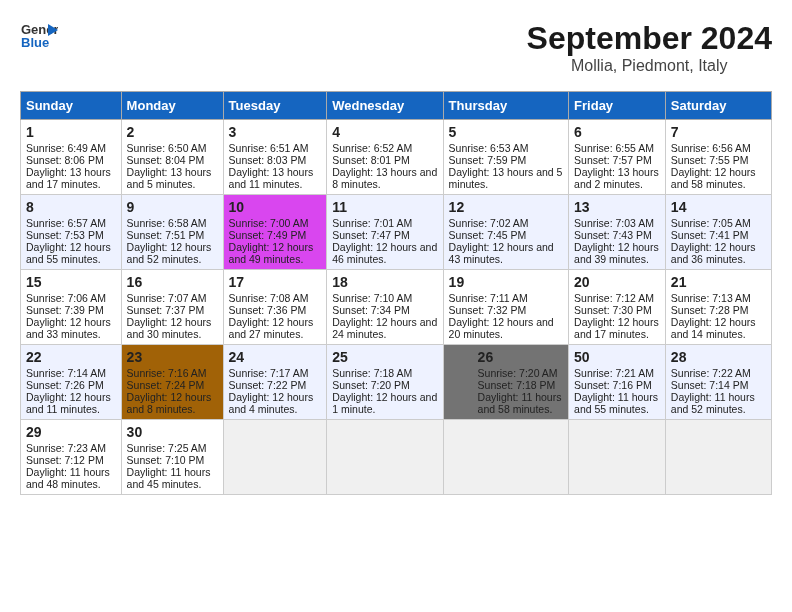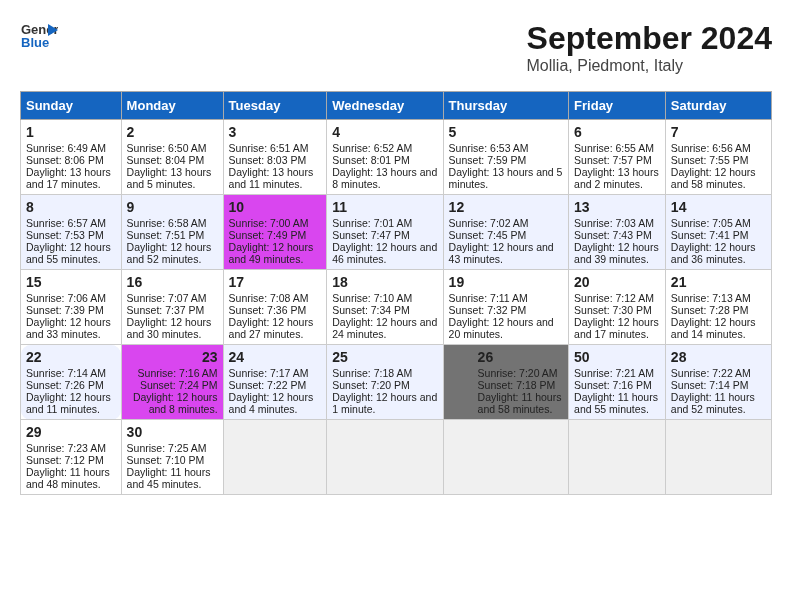--- a/index.html
+++ b/index.html
@@ -15,21 +15,21 @@
       justify-content: space-between;
       align-items: flex-start;
       margin-bottom: 16px;
     }
     .logo {
       display: flex;
       flex-direction: column;
       align-items: flex-start;
     }
     .title-area {
-      text-align: left;
+      text-align: center;
     }
     .title-area h1 {
       font-size: 32px;
       font-weight: bold;
       color: #1a1a1a;
     }
     .title-area h2 {
       font-size: 16px;
       font-weight: normal;
       color: #444;
@@ -125,22 +125,22 @@
       <tr style="background-color: rgb(255, 255, 255);">
         <td style="background-color: rgb(255, 255, 255);"><span class="day-num">15</span><span>Sunrise: 7:06 AM</span><br><span>Sunset: 7:39 PM</span><br><span>Daylight: 12 hours and 33 minutes.</span></td>
         <td style="background-color: rgb(255, 255, 255);"><span class="day-num">16</span><span>Sunrise: 7:07 AM</span><br><span>Sunset: 7:37 PM</span><br><span>Daylight: 12 hours and 30 minutes.</span></td>
         <td style="background-color: rgb(255, 255, 255);"><span class="day-num">17</span><span>Sunrise: 7:08 AM</span><br><span>Sunset: 7:36 PM</span><br><span>Daylight: 12 hours and 27 minutes.</span></td>
         <td style="background-color: rgb(255, 255, 255);"><span class="day-num">18</span><span>Sunrise: 7:10 AM</span><br><span>Sunset: 7:34 PM</span><br><span>Daylight: 12 hours and 24 minutes.</span></td>
         <td style="background-color: rgb(255, 255, 255);"><span class="day-num">19</span><span>Sunrise: 7:11 AM</span><br><span>Sunset: 7:32 PM</span><br><span>Daylight: 12 hours and 20 minutes.</span></td>
         <td style="background-color: rgb(255, 255, 255);"><span class="day-num">20</span><span>Sunrise: 7:12 AM</span><br><span>Sunset: 7:30 PM</span><br><span>Daylight: 12 hours and 17 minutes.</span></td>
         <td style="background-color: rgb(255, 255, 255);"><span class="day-num">21</span><span>Sunrise: 7:13 AM</span><br><span>Sunset: 7:28 PM</span><br><span>Daylight: 12 hours and 14 minutes.</span></td>
       </tr>
       <tr style="background-color: rgb(238, 242, 255);">
-        <td style="background-color: rgb(238, 242, 255); border-radius: 10px;"><span class="day-num">22</span><span>Sunrise: 7:14 AM</span><br><span>Sunset: 7:26 PM</span><br><span>Daylight: 12 hours and 11 minutes.</span></td>
-        <td style="background-color: #d946ef; text-align: right;"><span class="day-num">23</span><span>Sunrise: 7:16 AM</span><br><span>Sunset: 7:24 PM</span><br><span>Daylight: 12 hours and 8 minutes.</span></td>
+        <td style="background-color: rgb(238, 242, 255);"><span class="day-num">22</span><span>Sunrise: 7:14 AM</span><br><span>Sunset: 7:26 PM</span><br><span>Daylight: 12 hours and 11 minutes.</span></td>
+        <td style="background-color: #a16207;"><span class="day-num">23</span><span>Sunrise: 7:16 AM</span><br><span>Sunset: 7:24 PM</span><br><span>Daylight: 12 hours and 8 minutes.</span></td>
         <td style="background-color: rgb(238, 242, 255);"><span class="day-num">24</span><span>Sunrise: 7:17 AM</span><br><span>Sunset: 7:22 PM</span><br><span>Daylight: 12 hours and 4 minutes.</span></td>
         <td style="background-color: rgb(238, 242, 255);"><span class="day-num">25</span><span>Sunrise: 7:18 AM</span><br><span>Sunset: 7:20 PM</span><br><span>Daylight: 12 hours and 1 minute.</span></td>
         <td style="background-color: #737373; padding-left: 34px;"><span class="day-num">26</span><span>Sunrise: 7:20 AM</span><br><span>Sunset: 7:18 PM</span><br><span>Daylight: 11 hours and 58 minutes.</span></td>
         <td style="background-color: rgb(238, 242, 255);"><span class="day-num">50</span><span>Sunrise: 7:21 AM</span><br><span>Sunset: 7:16 PM</span><br><span>Daylight: 11 hours and 55 minutes.</span></td>
         <td style="background-color: rgb(238, 242, 255);"><span class="day-num">28</span><span>Sunrise: 7:22 AM</span><br><span>Sunset: 7:14 PM</span><br><span>Daylight: 11 hours and 52 minutes.</span></td>
       </tr>
       <tr style="background-color: rgb(255, 255, 255);">
         <td style="background-color: rgb(255, 255, 255);"><span class="day-num">29</span><span>Sunrise: 7:23 AM</span><br><span>Sunset: 7:12 PM</span><br><span>Daylight: 11 hours and 48 minutes.</span></td>
         <td style="background-color: rgb(255, 255, 255);"><span class="day-num">30</span><span>Sunrise: 7:25 AM</span><br><span>Sunset: 7:10 PM</span><br><span>Daylight: 11 hours and 45 minutes.</span></td>
         <td class="empty-cell" style="background-color: rgb(240, 240, 240);"></td>

